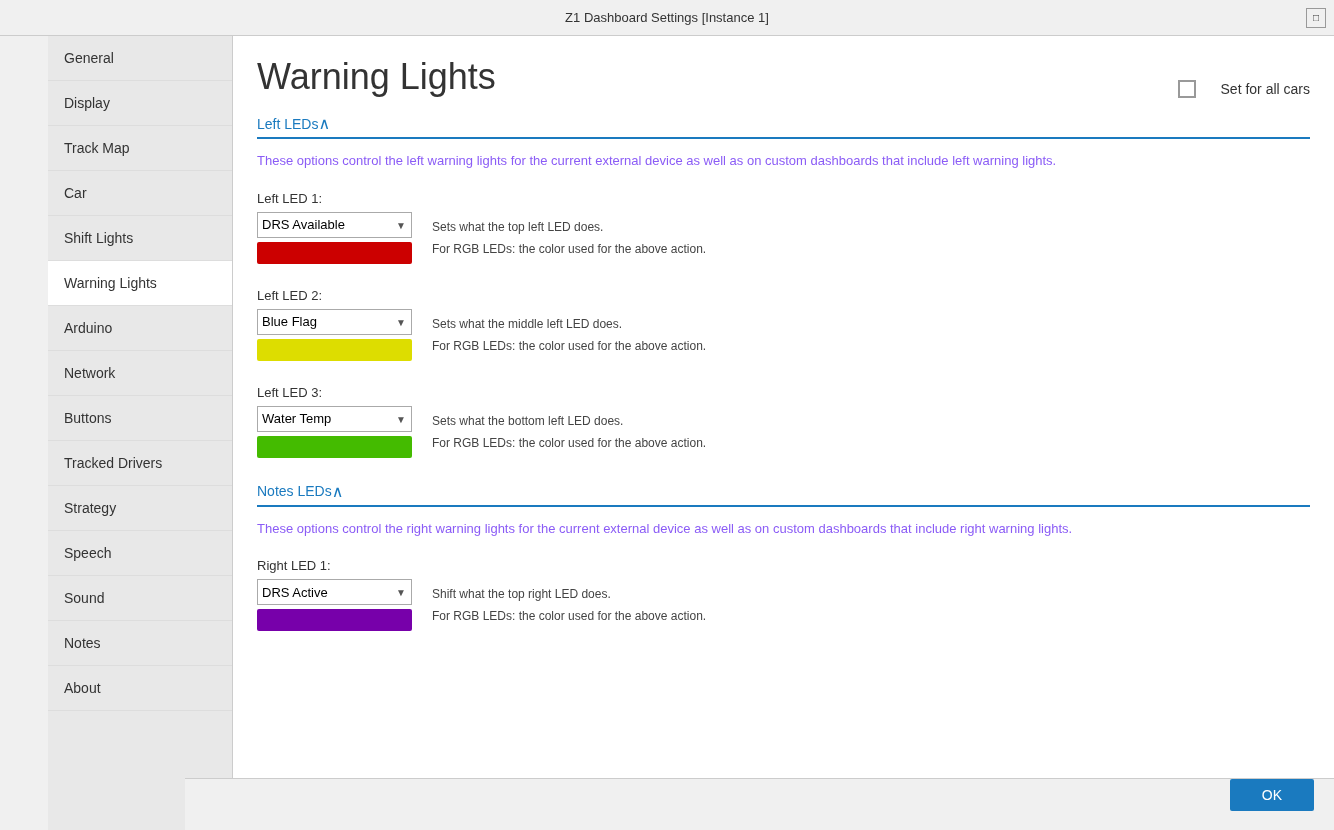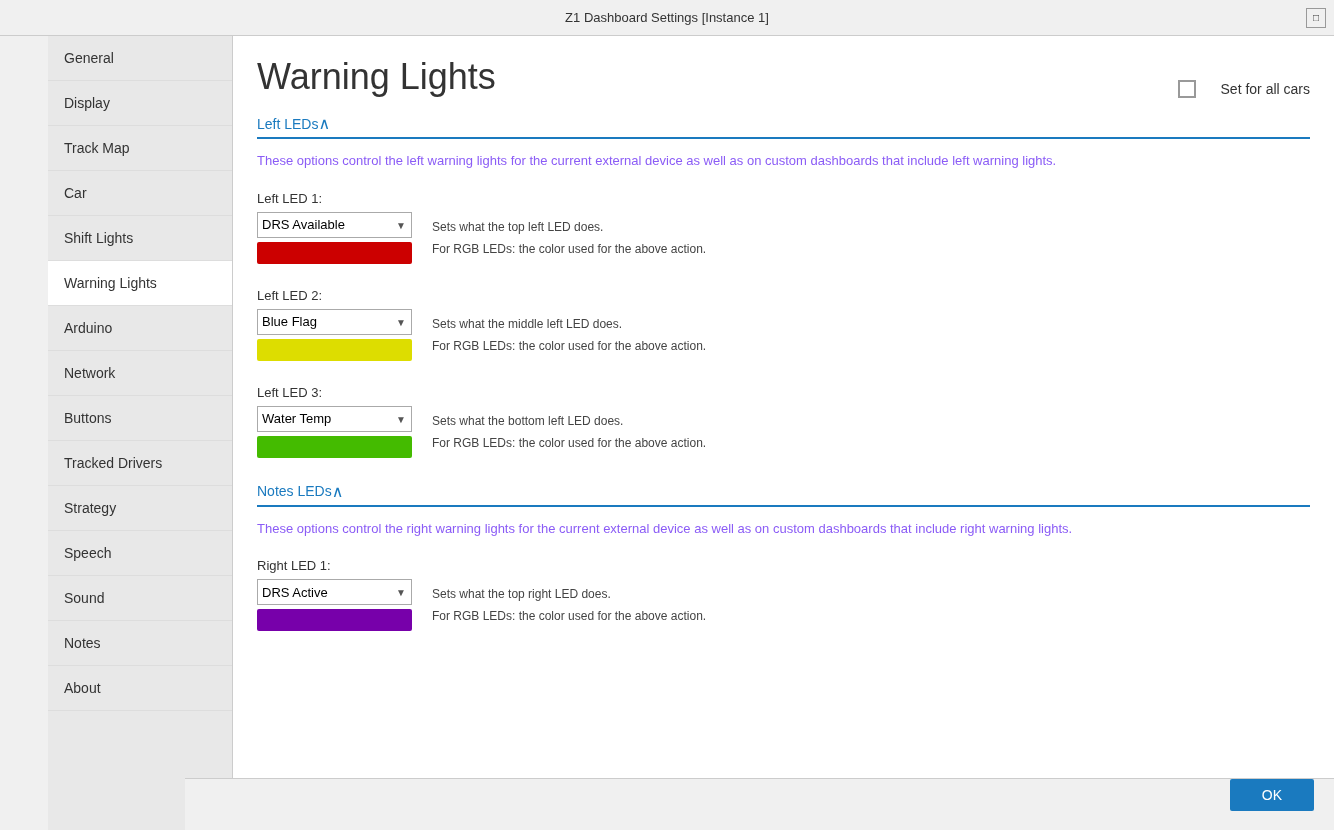--- a/index.html
+++ b/index.html
@@ -366,21 +366,21 @@
                 <option>Fuel Low</option>
                 <option>Pit Limiter</option>
                 <option>ABS Active</option>
                 <option>TC Active</option>
                 <option>None</option>
               </select>
             </div>
             <div class="led-color-bar" style="background-color: #7700aa;"></div>
           </div>
           <div class="led-desc">
-            <div>Sets what the top right LED does.</div>
+            <div>Shift what the top right LED does.</div>
             <div>For RGB LEDs: the color used for the above action.</div>
           </div>
         </div>
       </div>
     </div>
 
   </div>
 </div>
 
 <div class="footer">

